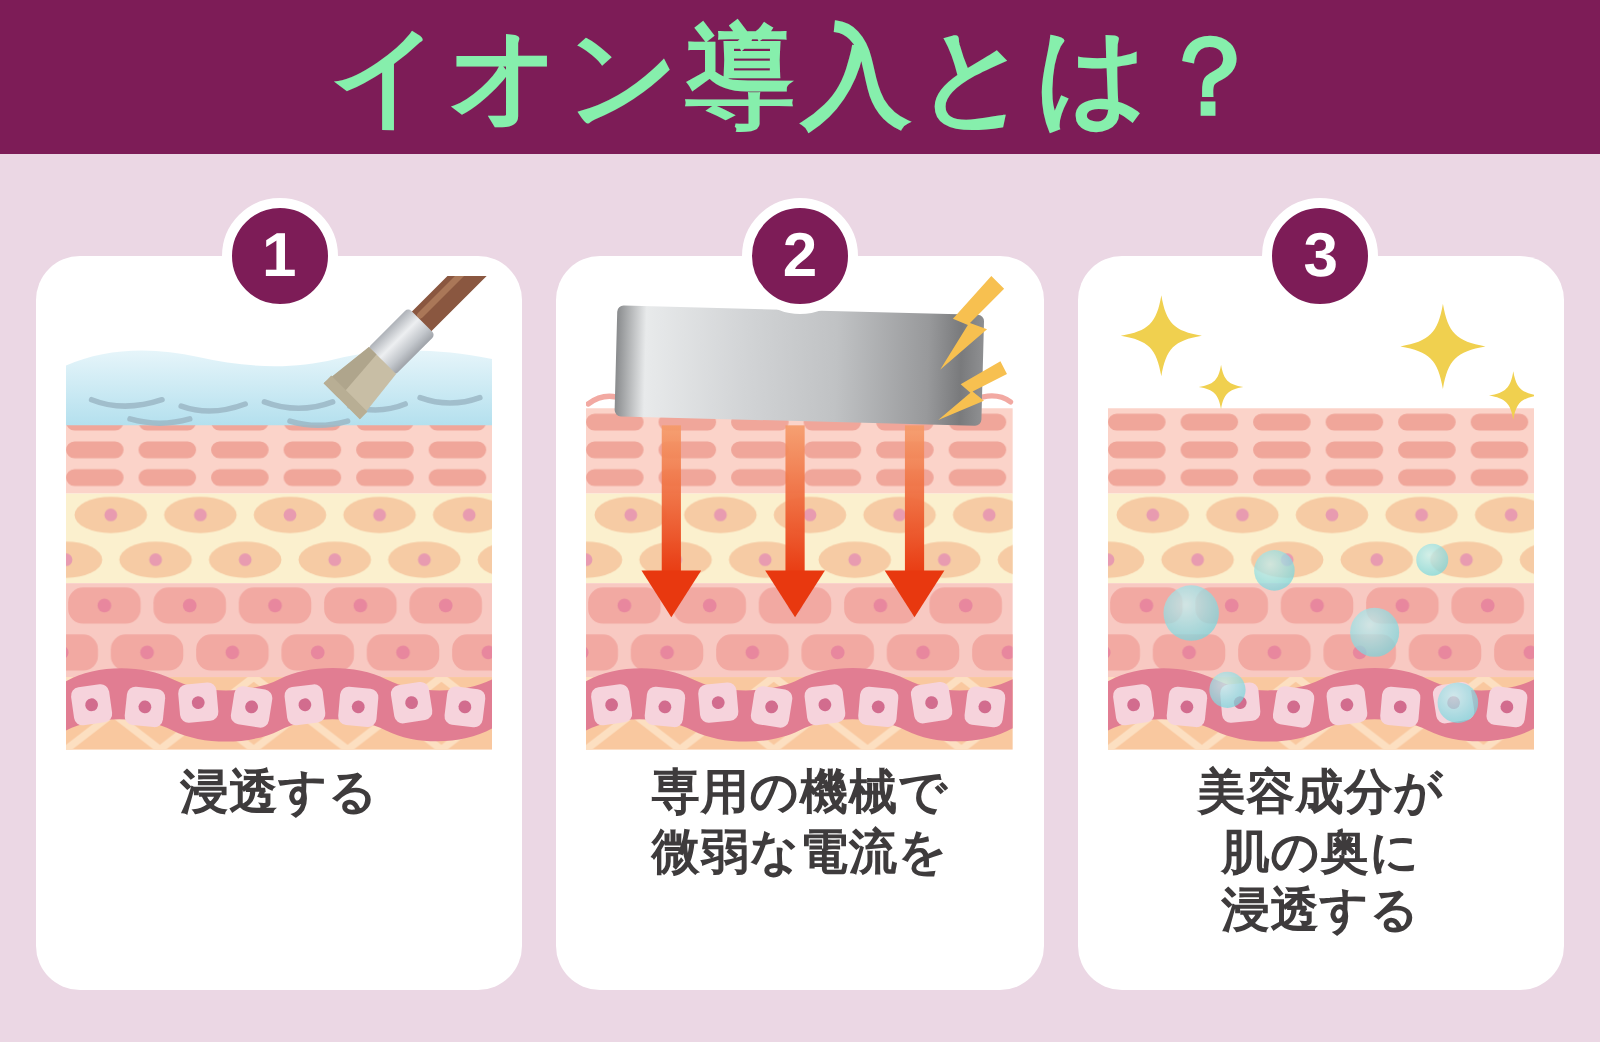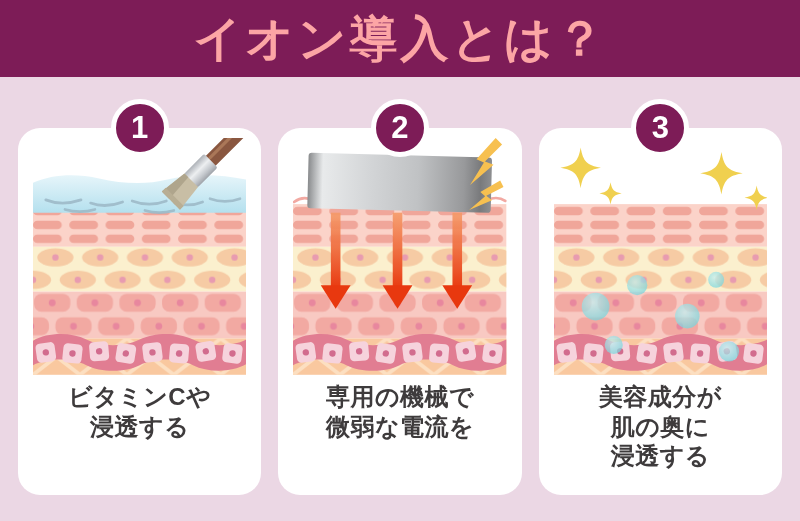--- a/index.html
+++ b/index.html
@@ -11,22 +11,22 @@
     font-family:"Liberation Sans","DejaVu Sans",sans-serif;
   }
   
   .header{
     width:800px;height:77px;
     background:#7D1C57;
     display:flex;align-items:center;justify-content:center;
   }
   .header h1{
     margin:0;
-    color:#fca5a5;
-    font-size:48px;
+    color:#86efac;
+    font-size:55px;
     font-weight:800;
     letter-spacing:3px;
   }
   
   .cards{
     display:flex;
     gap:17px;
     padding:0 18px;
     margin-top:51px;
     align-items:stretch;
@@ -211,21 +211,20 @@
             <rect x="-6.5" y="-110" width="13" height="62" rx="4" fill="#8A5740"></rect>
             <rect x="-4" y="-106" width="3" height="54" rx="1.5" fill="#AA7758"></rect>
             <rect x="-9" y="-52" width="18" height="27" rx="2" fill="url(#g-ferrule)"></rect>
             <path d="M-12,1 L12,1 L9,-26 L-9,-26 Z" fill="#C8BEA5"></path>
             <path d="M-12,1 L-2,1 L-4,-26 L-9,-26 Z" fill="#AFA58C"></path>
             <path d="M-12,1 L12,1 L12,-4 L-12,-4 Z" fill="#B8AE94"></path>
           </g>
         </svg>
       </div>
       <p class="caption">
-        <span>ビタミンCや</span>
         <span>浸透する</span>
       </p>
     </section>
 
     <section class="card">
       <div class="badge">
         <span>2</span>
       </div>
       <div class="illust">
         <svg viewBox="0 0 200 224">

